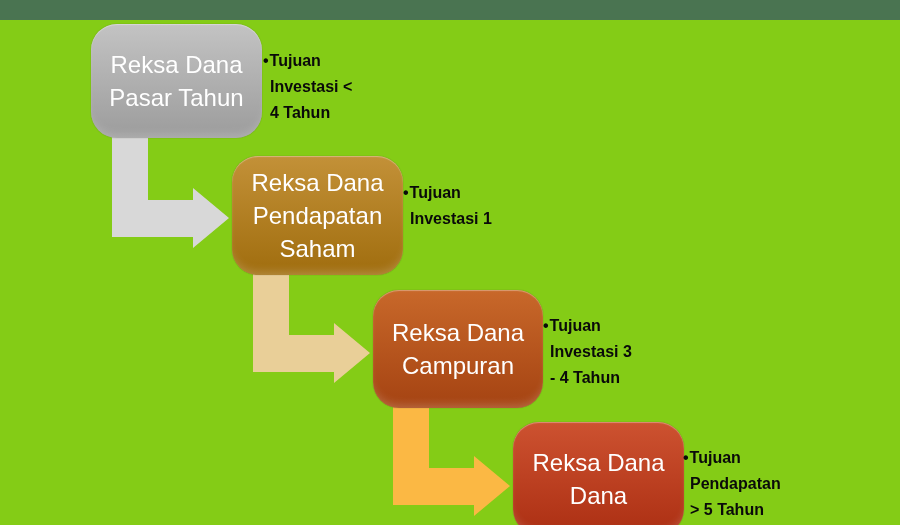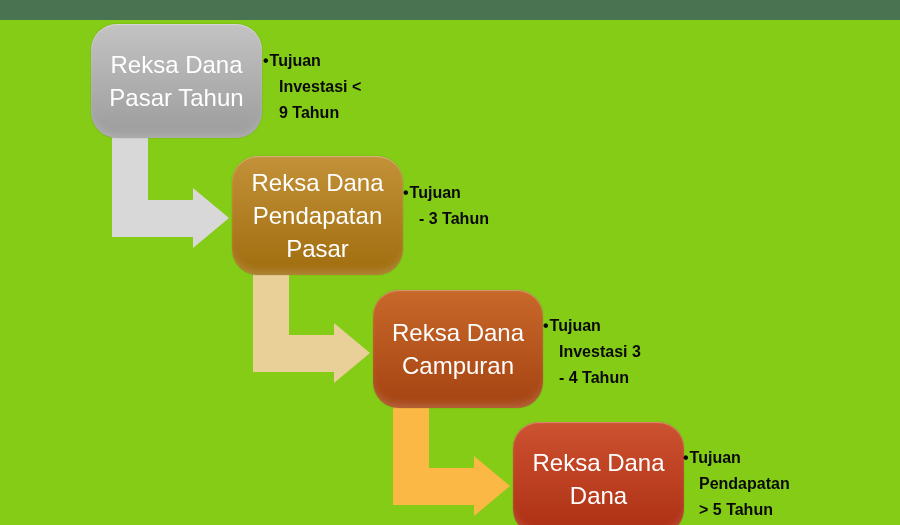--- a/index.html
+++ b/index.html
@@ -41,21 +41,21 @@
   .box3 { left: 513px; top: 402px; width: 171px; height: 113px; background: linear-gradient(180deg,#cd5230,#ac2f13); }
   .note {
     position: absolute;
     z-index: 2;
     color: #0a0a0a;
     font-size: 16px;
     line-height: 26px;
     font-weight: 700;
     white-space: nowrap;
   }
-  .note .rest { padding-left: 16px; }
+  .note .rest { padding-left: 7px; }
   .note .bullet { margin-right: 1px; }
   .n0 { left: 263px; top:  28px; }
   .n1 { left: 403px; top: 160px; }
   .n2 { left: 543px; top: 293px; }
   .n3 { left: 683px; top: 425px; }
   .arrow0 { fill: #d8d8d8; }
   .arrow1 { fill: #e9cf98; }
   .arrow2 { fill: #fbb844; }
 </style>
 </head>
@@ -69,31 +69,31 @@
     <polygon class="arrow2" points="393,380 429,380 429,448 474,448 474,436 510,466 474,496 474,485 393,485" fill="#fbb844"></polygon>
   </svg>
 
   <div class="box box0" style="background: linear-gradient(rgb(195, 195, 195), rgb(156, 156, 156));">
     <div>Reksa Dana</div>
     <div>Pasar Tahun</div>
   </div>
   <div class="note n0">
     <div><span class="bullet">•</span><span>Tujuan</span></div>
     <div class="rest">Investasi &lt;</div>
-    <div class="rest">9 Tahun</div>
+    <div class="rest">4 Tahun</div>
   </div>
 
   <div class="box box1" style="background: linear-gradient(rgb(195, 145, 56), rgb(160, 109, 14));">
     <div>Reksa Dana</div>
     <div>Pendapatan</div>
-    <div>Pasar</div>
+    <div>Saham</div>
   </div>
   <div class="note n1">
     <div><span class="bullet">•</span><span>Tujuan</span></div>
-    <div class="rest">- 3 Tahun</div>
+    <div class="rest">Investasi 1</div>
   </div>
 
   <div class="box box2" style="background: linear-gradient(rgb(200, 104, 42), rgb(165, 67, 18));">
     <div>Reksa Dana</div>
     <div>Campuran</div>
   </div>
   <div class="note n2">
     <div><span class="bullet">•</span><span>Tujuan</span></div>
     <div class="rest">Investasi 3</div>
     <div class="rest">- 4 Tahun</div>

